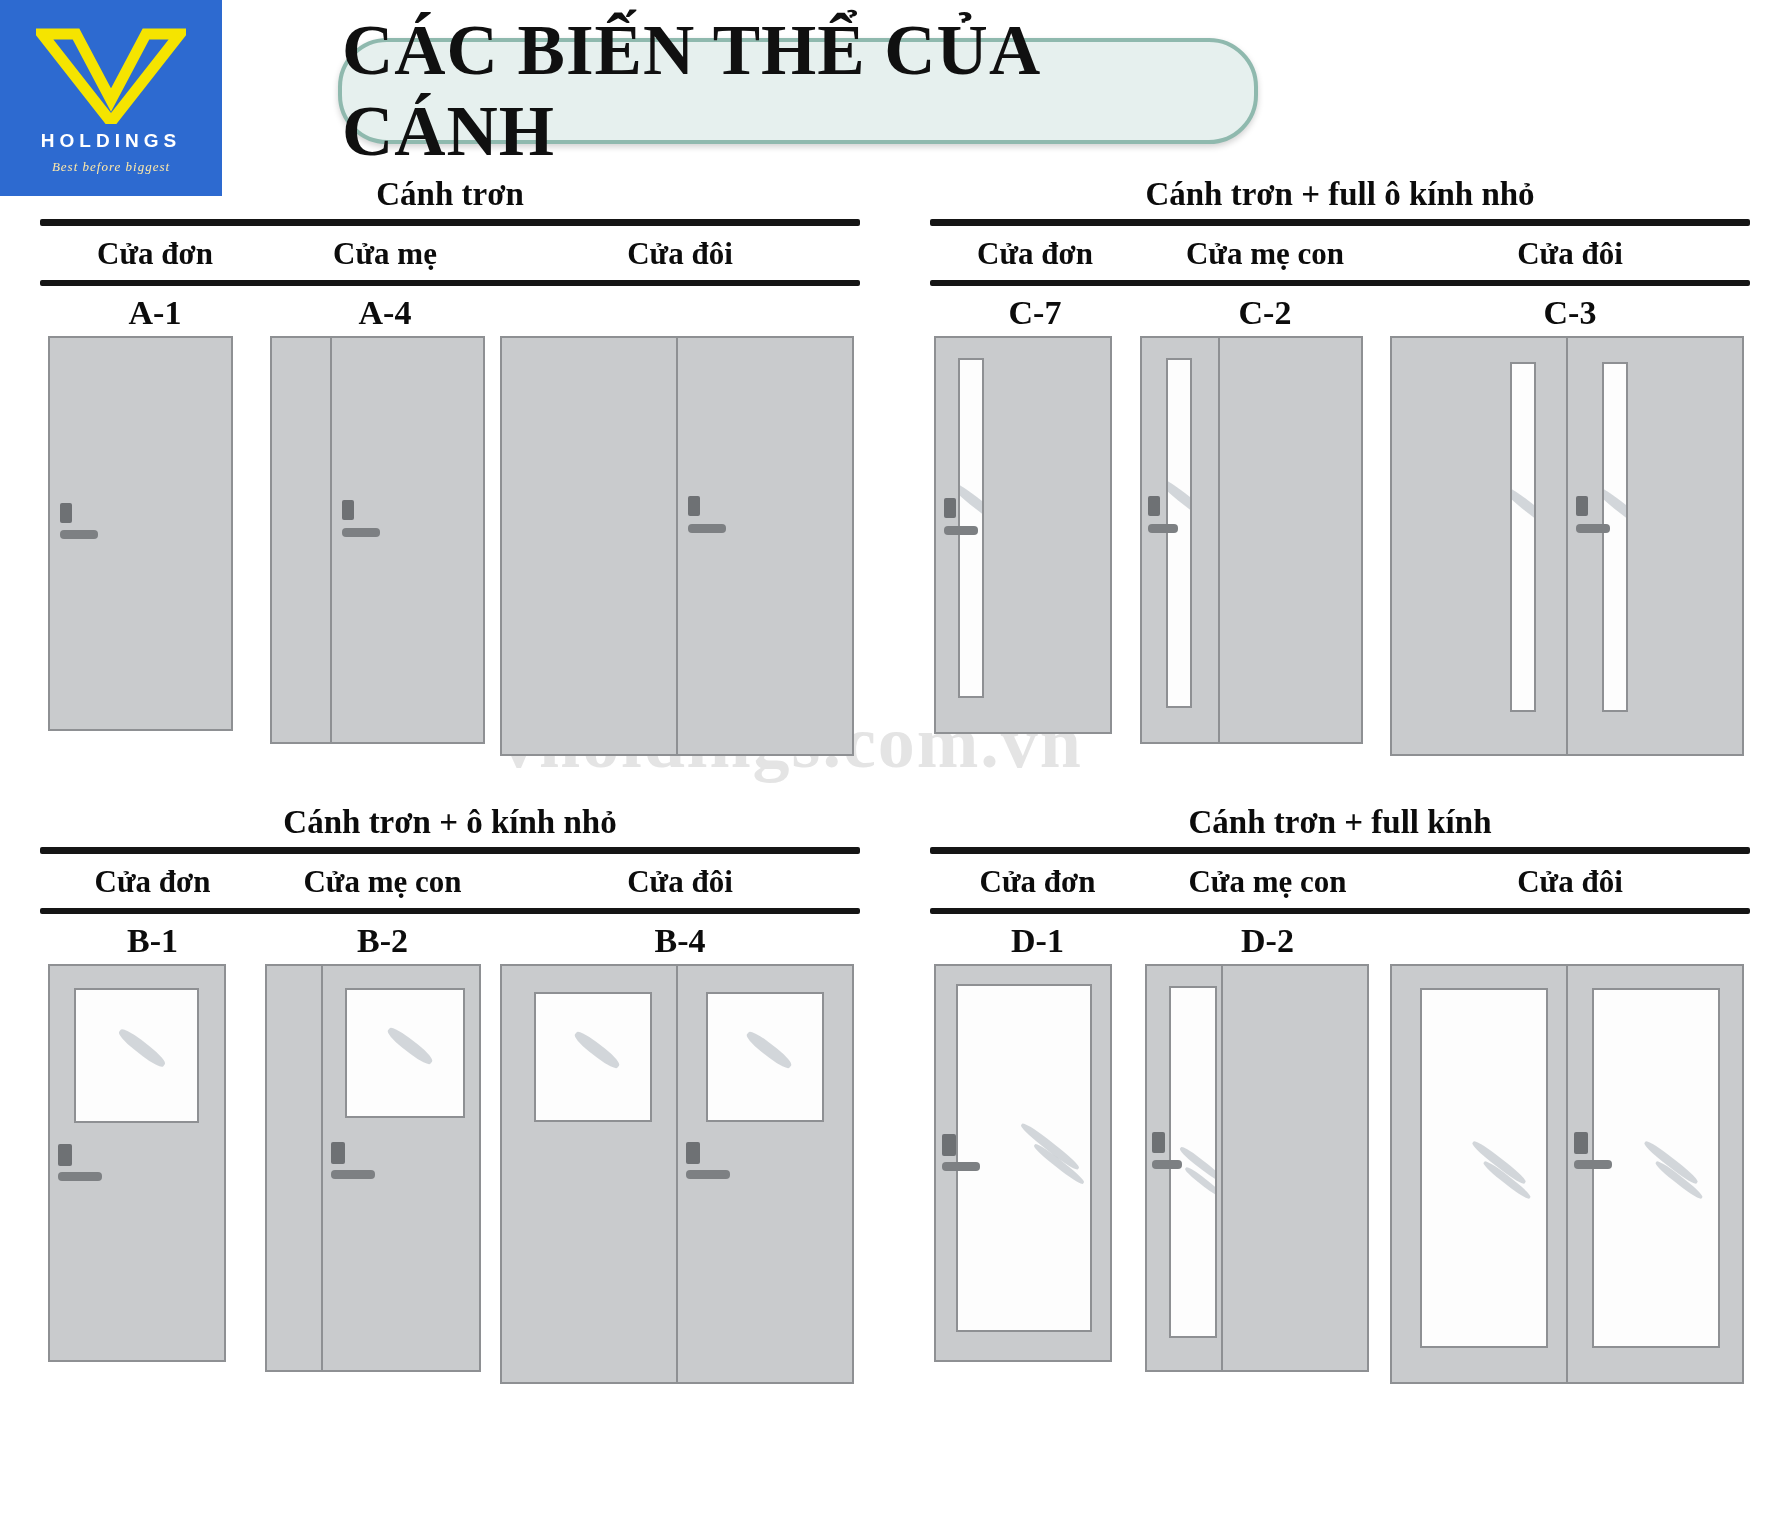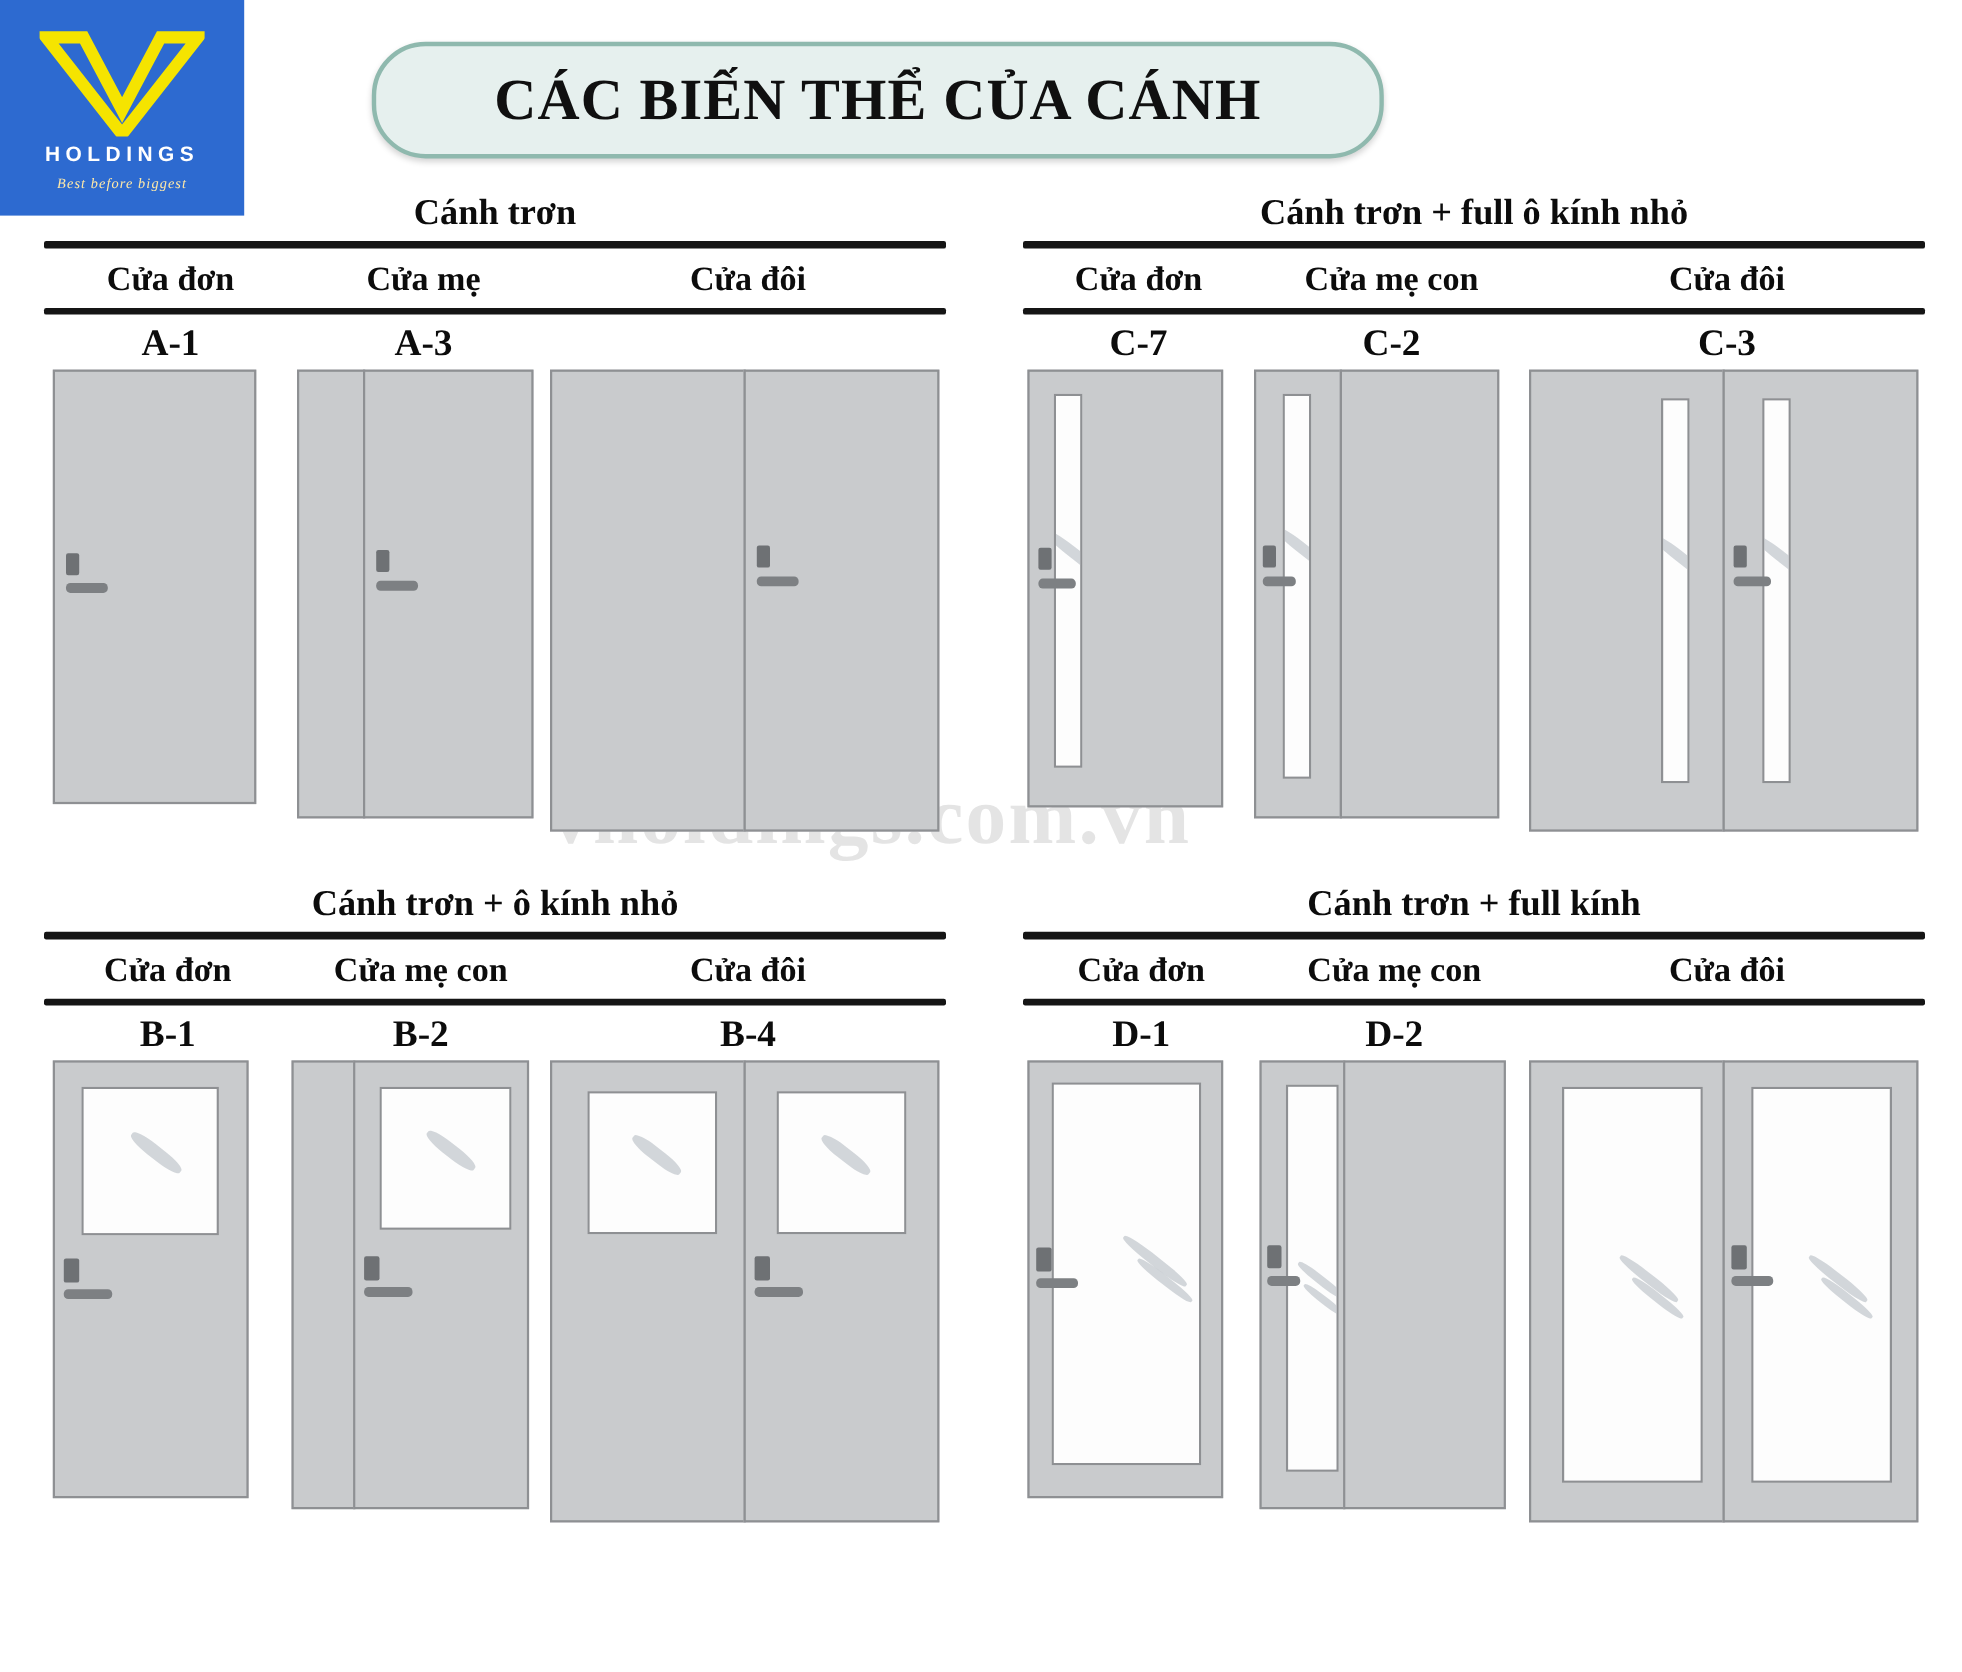--- a/index.html
+++ b/index.html
@@ -27,21 +27,21 @@
   }
   
   .title-wrap{
     position:absolute;left:338px;top:38px;width:912px;height:98px;
     border:4px solid #8fb9ae;border-radius:49px;
     background:#e6f0ee;
     display:flex;align-items:center;justify-content:center;
     box-shadow:0 3px 6px rgba(0,0,0,.18);
   }
   .title-wrap h1{
-    margin:0;font-size:53px;font-weight:700;letter-spacing:1px;color:#101010;
+    margin:0;font-size:71px;font-weight:700;letter-spacing:1px;color:#101010;
     font-family:"Liberation Serif",serif;
   }
   
   .watermark{
     position:absolute;left:500px;top:700px;width:820px;
     font-size:74px;color:rgba(130,130,130,.22);
     font-family:"Liberation Serif",serif;font-weight:700;
     letter-spacing:2px;pointer-events:none;user-select:none;
   }
   
@@ -107,21 +107,21 @@
     <div class="panel-title">Cánh trơn</div>
     <div class="rule"></div>
     <div class="subrow">
       <div class="sub" style="width:230px">Cửa đơn</div>
       <div class="sub" style="width:230px">Cửa mẹ</div>
       <div class="sub" style="width:360px">Cửa đôi</div>
     </div>
     <div class="rule thin"></div>
     <div class="coderow">
       <div class="code" style="width:230px">A-1</div>
-      <div class="code" style="width:230px">A-3</div>
+      <div class="code" style="width:230px">A-4</div>
     </div>
     <div class="doors" style="margin-top:4px;">
 
       <div class="door-unit" style="width:230px;">
         <div class="leaf" style="width:185px;height:395px;margin-left:8px;">
           <div class="lockplate" style="left:10px;top:165px;width:12px;height:20px;"></div>
           <div class="handle-bar" style="left:10px;top:192px;width:38px;"></div>
         </div>
       </div>
 

